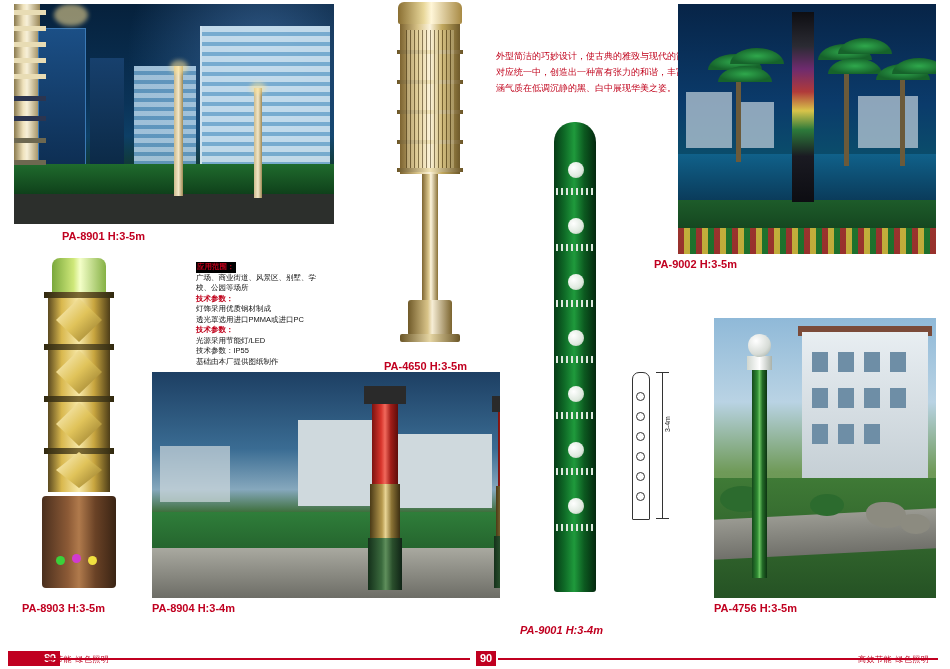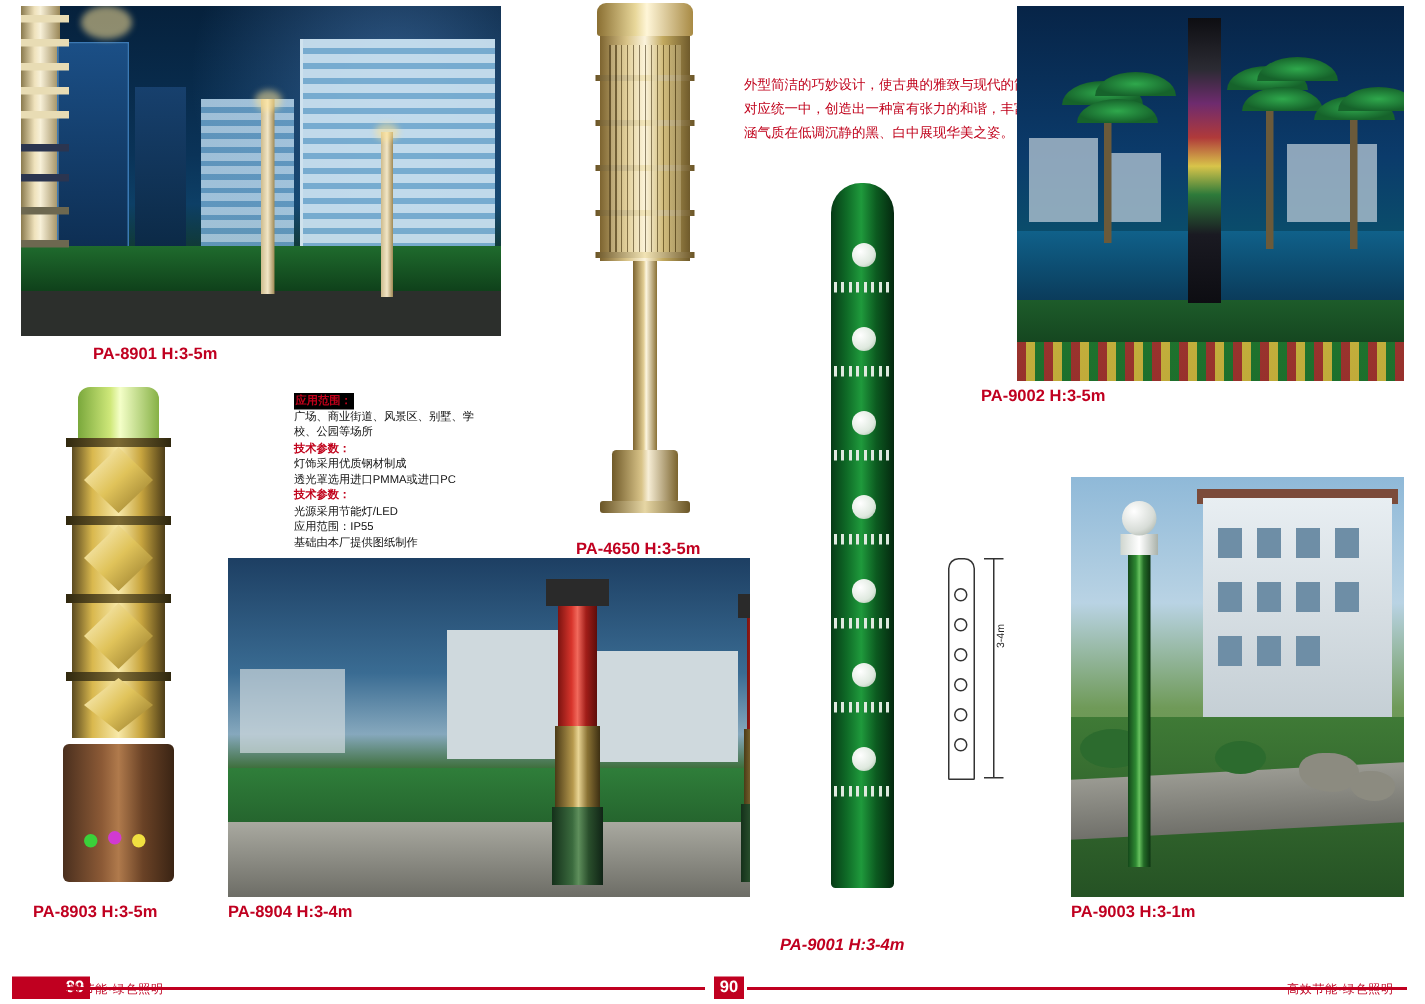--- a/index.html
+++ b/index.html
@@ -193,21 +193,21 @@
   <div class="redpara" style="left:496px;top:48px;">外型简洁的巧妙设计，使古典的雅致与现代的简洁在对应统一中，创造出一种富有张力的和谐，丰富的内涵气质在低调沉静的黑、白中展现华美之姿。</div>
 
   <div class="specs" style="left:196px;top:262px;">
     <div class="hd">应用范围：</div>
     <div>广场、商业街道、风景区、别墅、学校、公园等场所</div>
     <div class="hd2">技术参数：</div>
     <div>灯饰采用优质钢材制成</div>
     <div>透光罩选用进口PMMA或进口PC</div>
     <div class="hd2">技术参数：</div>
     <div>光源采用节能灯/LED</div>
-    <div>应用范围：IP55</div>
+    <div>技术参数：IP55</div>
     <div>基础由本厂提供图纸制作</div>
   </div>
 
   <div class="photo" id="ph8902">
     <div class="head"></div>
     <div class="body">
       <div class="ring" style="top:26px"></div>
         <div class="ring" style="top:56px"></div>
       <div class="ring" style="top:86px"></div>
         <div class="ring" style="top:116px"></div>
@@ -329,21 +329,21 @@
     <div class="lawn"></div>
     <div class="road"></div>
     <div class="rock" style="left:152px;top:184px;width:40px;height:26px;"></div>
     <div class="rock" style="left:186px;top:196px;width:30px;height:20px;"></div>
     <div class="shrub" style="left:96px;top:176px;width:34px;height:22px;"></div>
     <div class="shrub" style="left:6px;top:168px;width:44px;height:26px;"></div>
     <div class="pole"></div>
     <div class="collar"></div>
     <div class="ball"></div>
   </div>
-  <div class="cap" style="left:714px;top:602px;">PA-9003 H:3-1m</div>
+  <div class="cap" style="left:714px;top:602px;">PA-4756 H:3-5m</div>
 
   <div class="botbar">
     <div class="pagenum" style="left:8px;padding-left:32px;">89</div>
     <div class="botline" style="left:30px;bottom:9px;width:440px;"></div>
     <div class="bottext" style="left:38px;bottom:4px;">高效节能·绿色照明</div>
 
     <div class="pagenum" style="left:476px;">90</div>
     <div class="botline" style="left:498px;bottom:9px;width:440px;"></div>
     <div class="bottext" style="left:858px;bottom:4px;">高效节能·绿色照明</div>
   </div>

